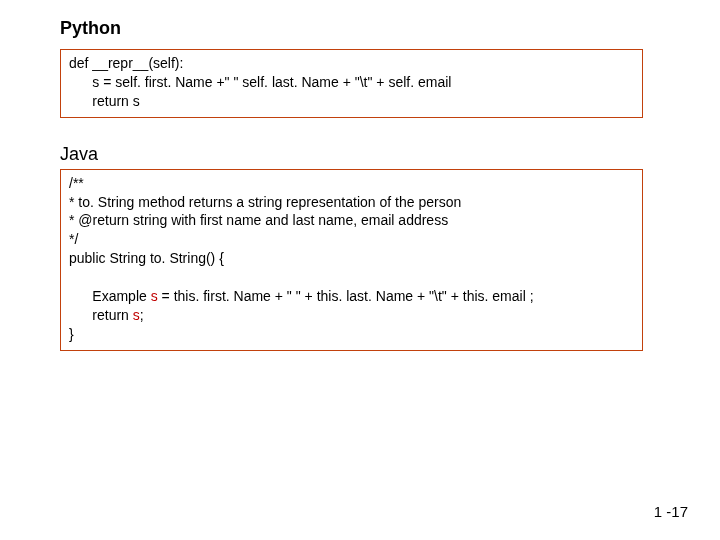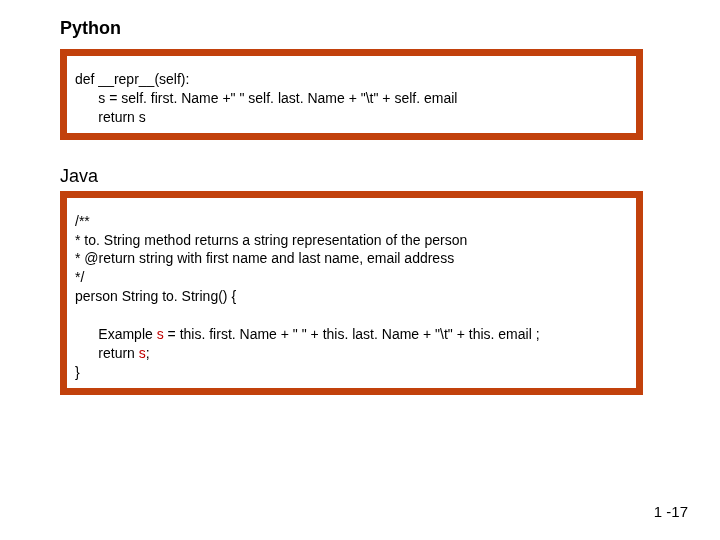--- a/index.html
+++ b/index.html
@@ -29,22 +29,22 @@
     font-weight: bold;
     margin-right: 22px;
     padding-bottom: 6px;
   }
   .title {
     font-size: 34px;
     font-family: Arial, Helvetica, sans-serif;
   }
   .code-box {
     margin: 4px 77px 0 60px;
-    border: 7px solid #c2410c;
-    padding: 14px 8px 6px 8px;
+    border: 1px solid #c2410c;
+    padding: 4px 8px 6px 8px;
     font-size: 14px;
     line-height: 1.35;
     white-space: pre;
     font-family: Arial, Helvetica, sans-serif;
   }
   .label-java {
     font-size: 18px;
     font-weight: normal;
     margin: 26px 0 0 60px;
   }
@@ -68,20 +68,20 @@
   <div class="code-box"><span>def __repr__(self):</span>
 <span>      s = self. first. Name +" " self. last. Name + "\t" + self. email</span>
 <span>      return s</span></div>
 
   <div class="label-java">Java</div>
 
   <div class="code-box"><span>/**</span>
 <span>* to. String method returns a string representation of the person</span>
 <span>* @return string with first name and last name, email address</span>
 <span>*/</span>
-<span>person String to. String() {</span>
+<span>public String to. String() {</span>
 
 <span><span>      Example </span><span class="red">s</span><span> = this. first. Name + " " + this. last. Name + "\t" + this. email ;</span></span>
 <span><span>      return </span><span class="red">s</span><span>;</span></span>
 <span>}</span></div>
 
   <div class="page-num">1 -17</div>
 </div>
 
 </body></html>

